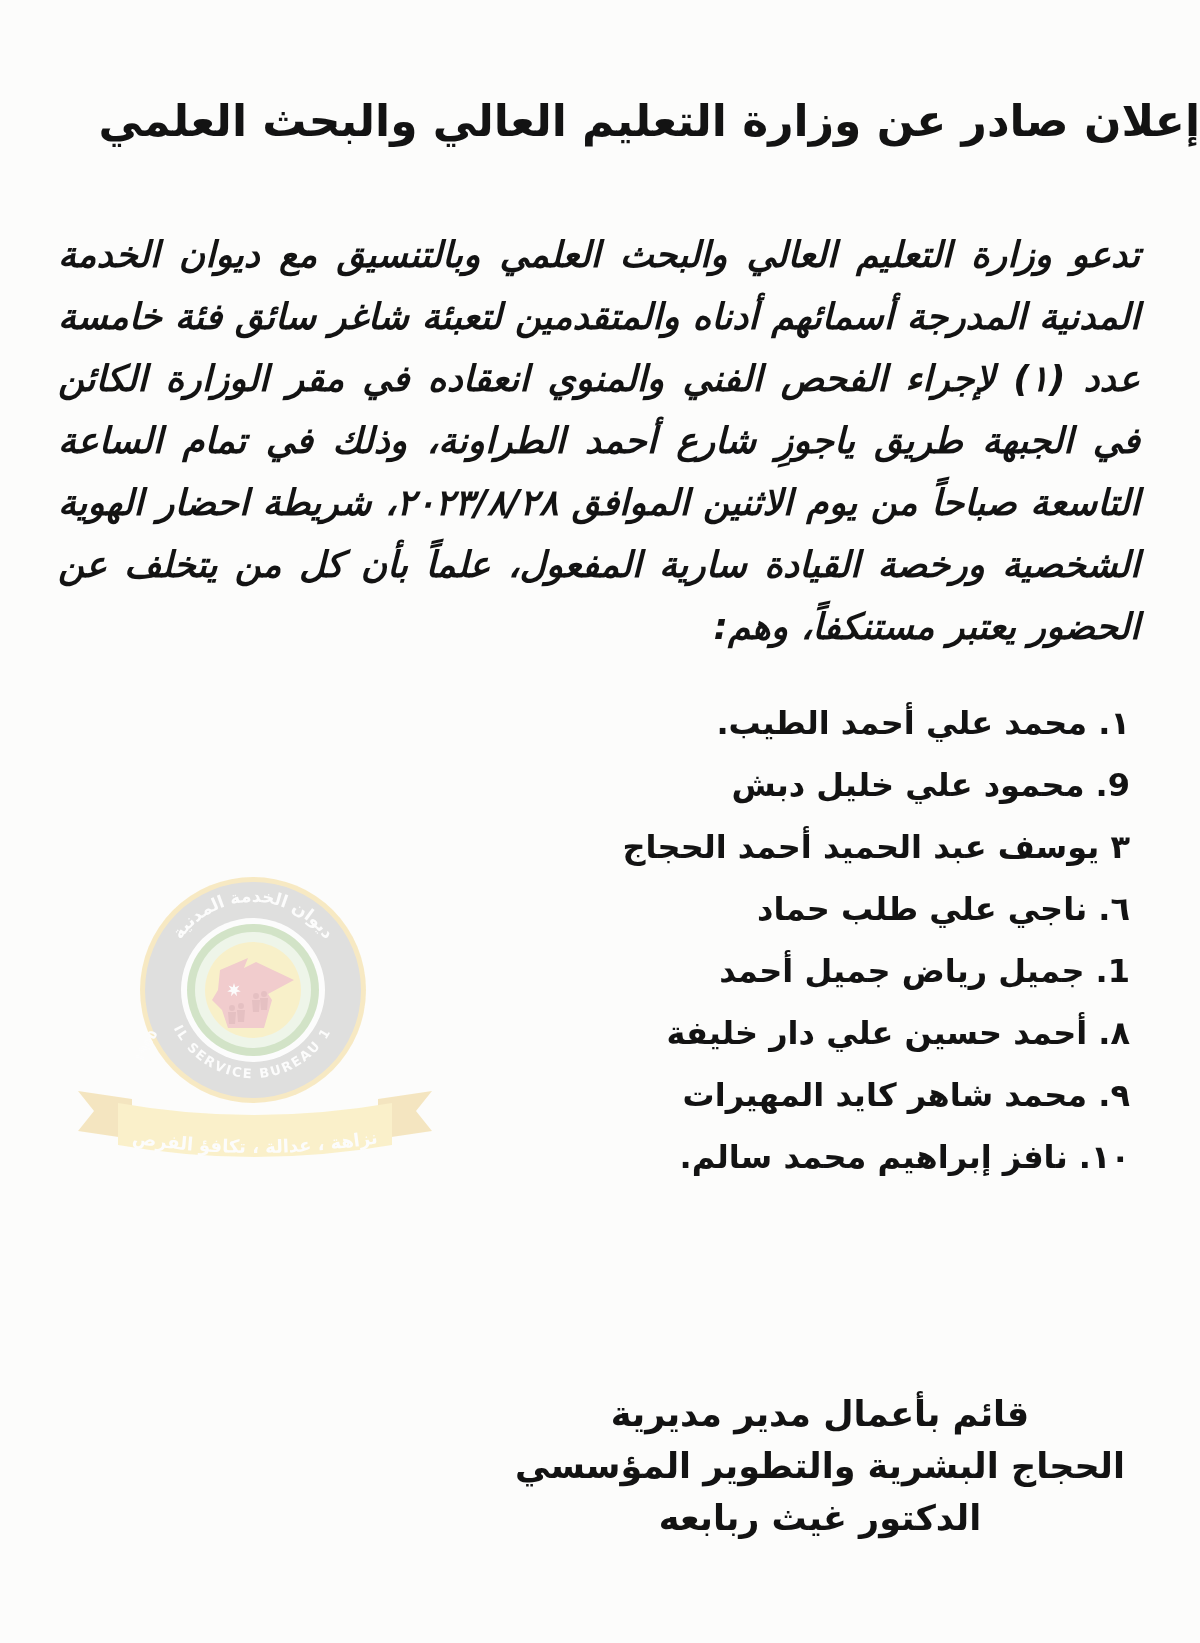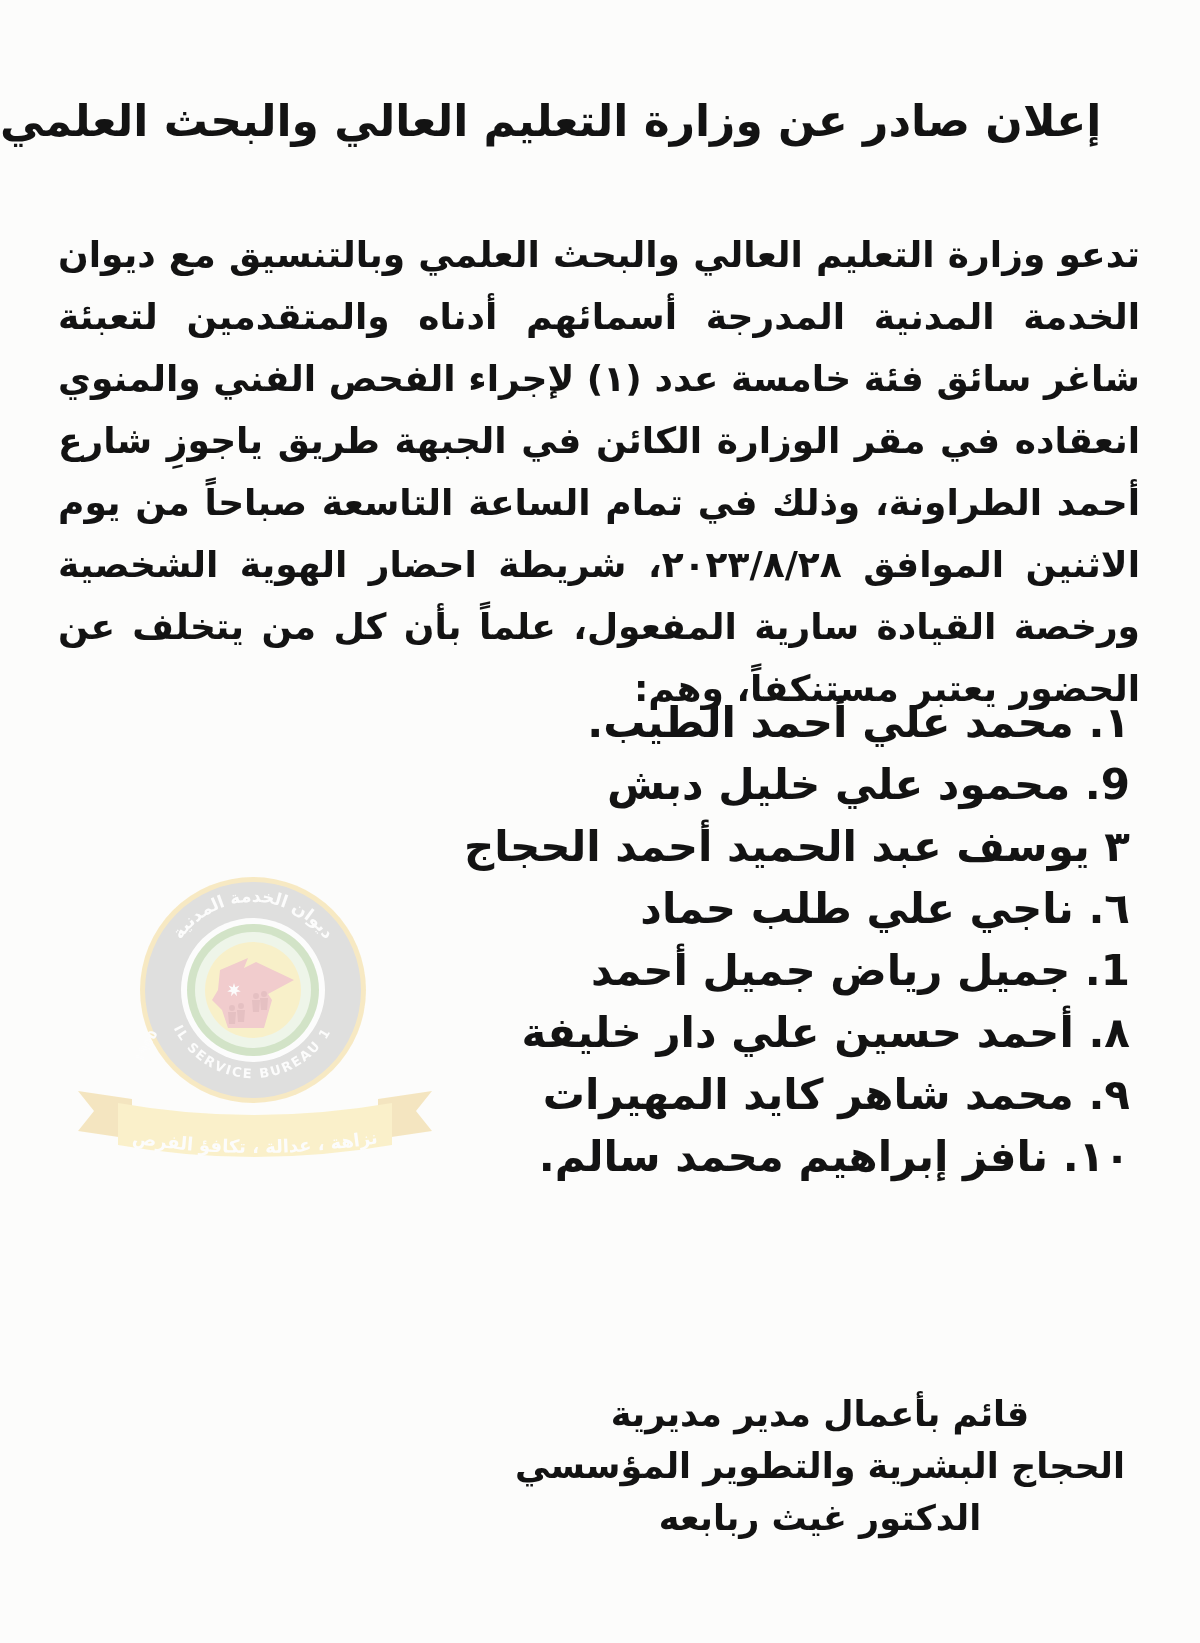--- a/index.html
+++ b/index.html
@@ -9,43 +9,44 @@
     width:1200px;height:1643px;
     background:#fcfcfb;
     overflow:hidden;
     font-family:"DejaVu Sans", sans-serif;
     color:#131313;
     direction:rtl;
   }
   .doc-title{
     position:absolute;
     top:66px;left:0;right:0;
-    text-align:left;
+    text-align:right;
     font-size:44px;
     font-weight:bold;
     white-space:nowrap;
     letter-spacing:0;
     z-index:2;
   }
   .doc-body{
     position:absolute;
     top:188px;right:60px;left:58px;
     font-size:36px;
     font-weight:bold;
     line-height:62px;
     text-align:justify;
     z-index:2;
+    font-style:italic;
   }
   .name-list{
     position:absolute;
     top:692px;right:70px;left:58px;
     z-index:2;
   }
   .name-item{
-    font-size:42px;
+    font-size:32px;
     font-weight:bold;
     line-height:62px;
     white-space:nowrap;
   }
   .signature{
     position:absolute;
     top:1388px;right:auto;left:510px;
     width:620px;
     direction:rtl;
     text-align:center;

